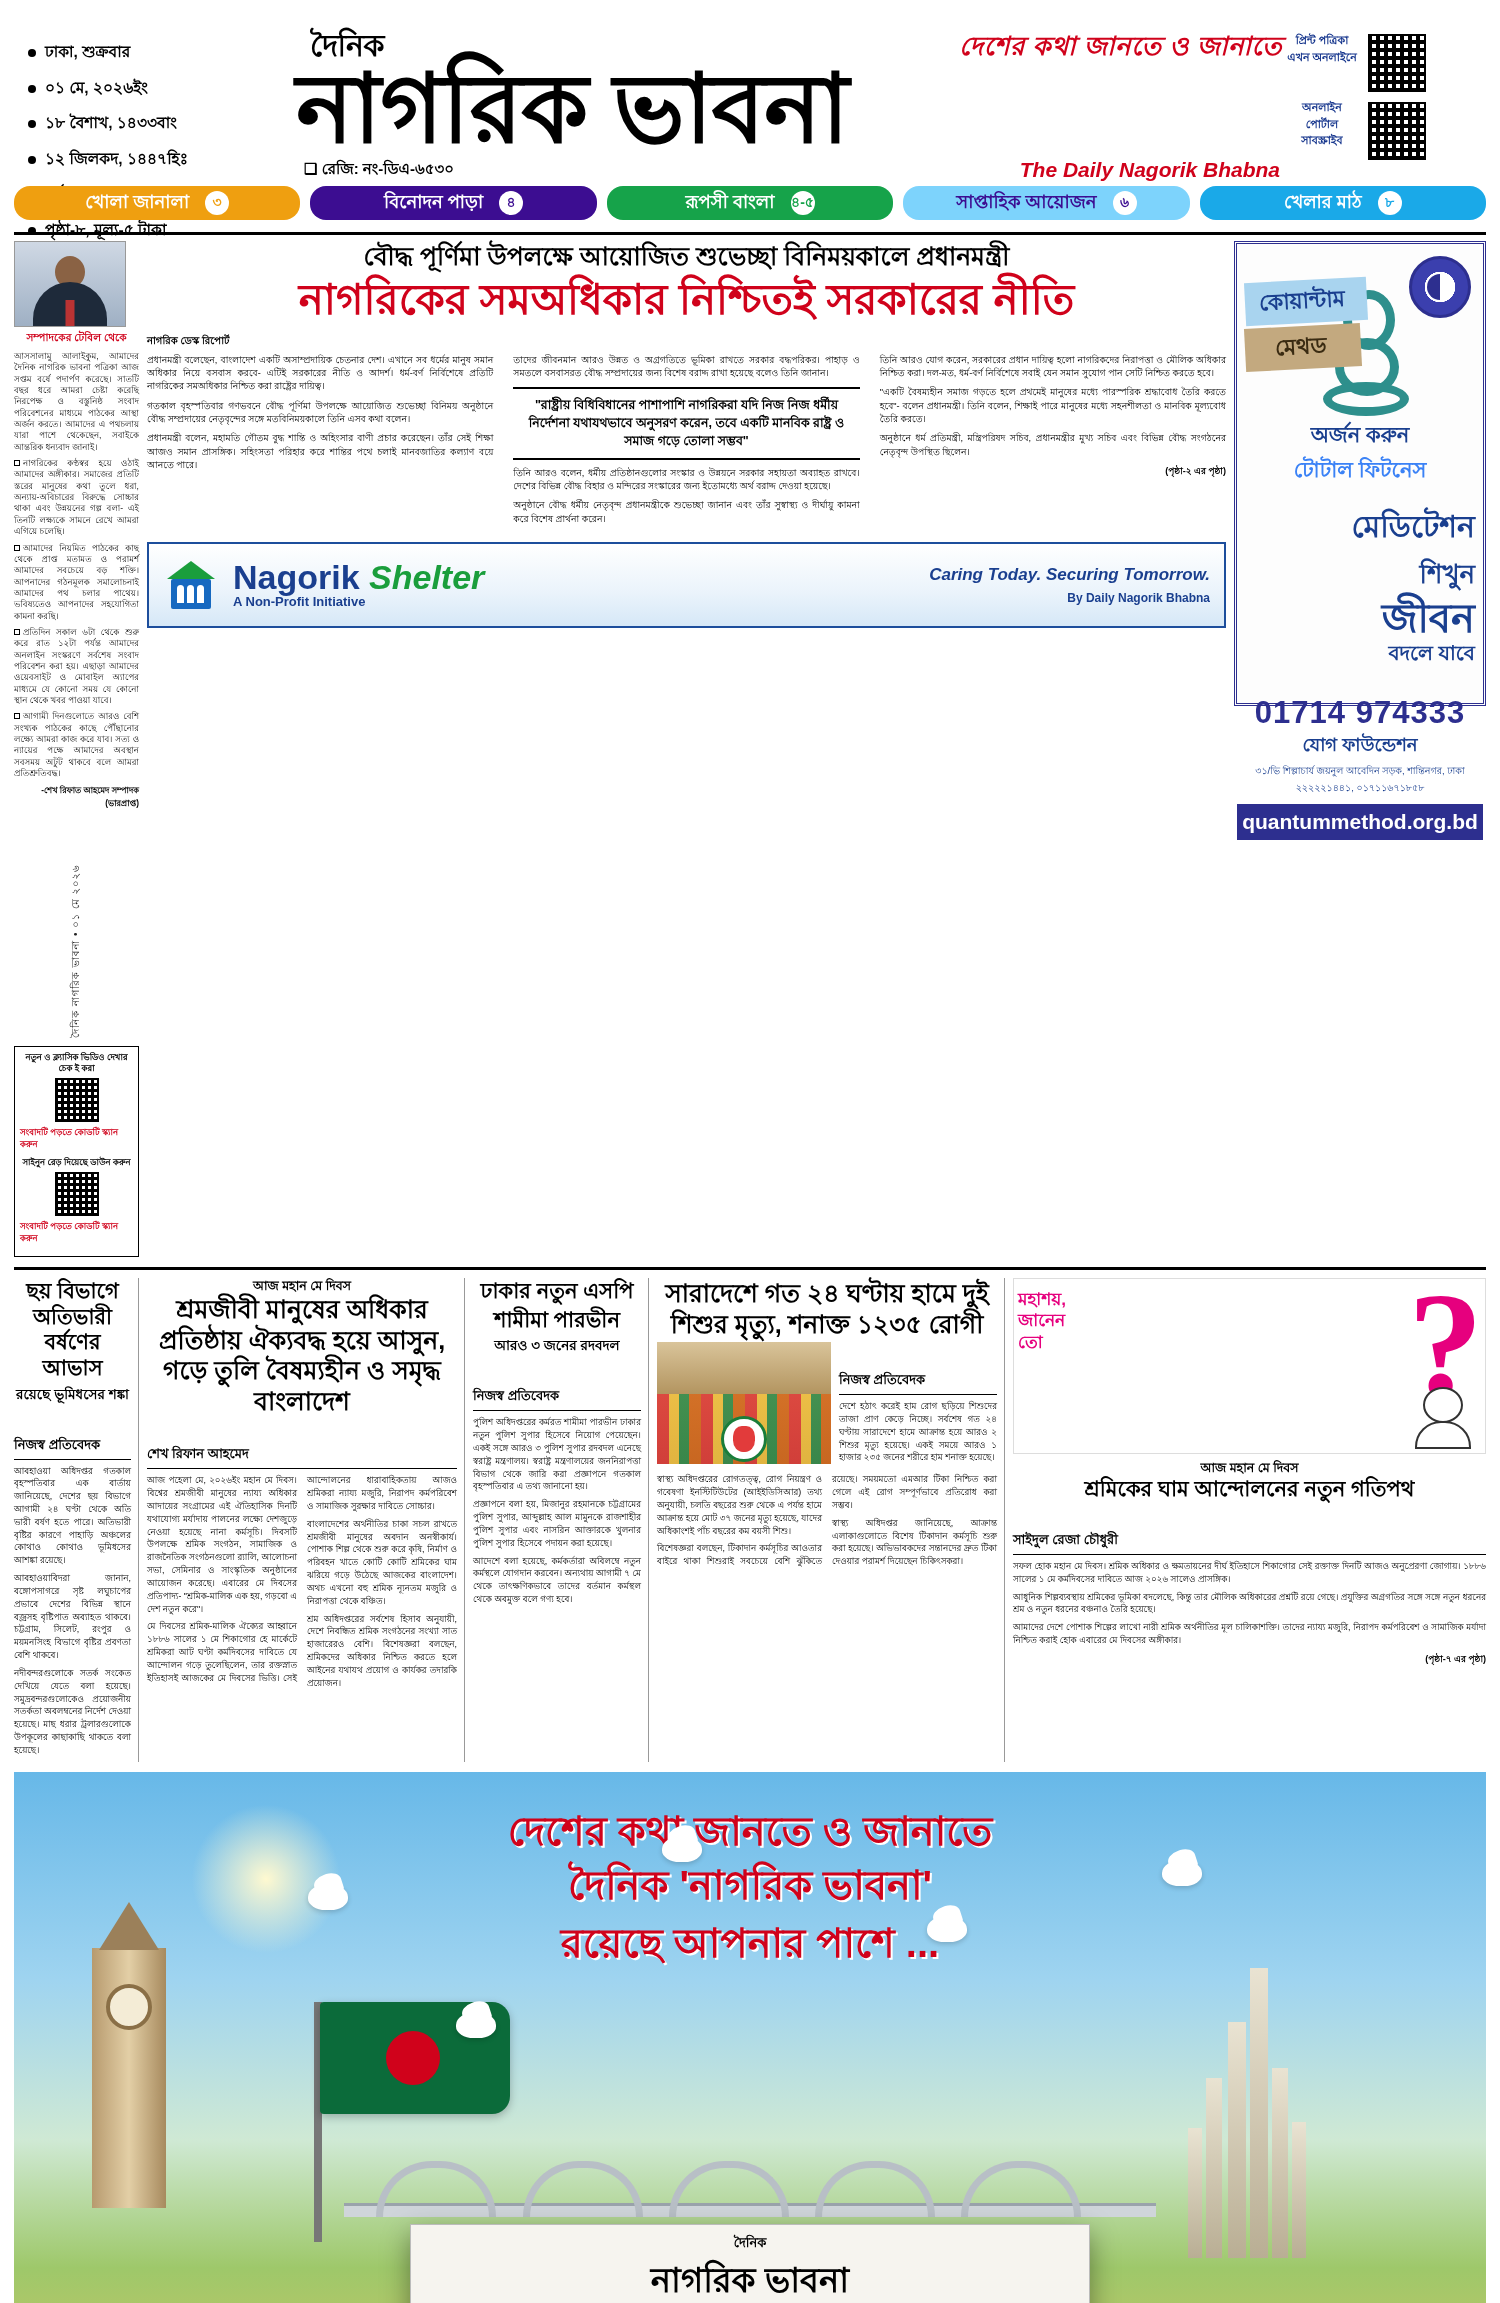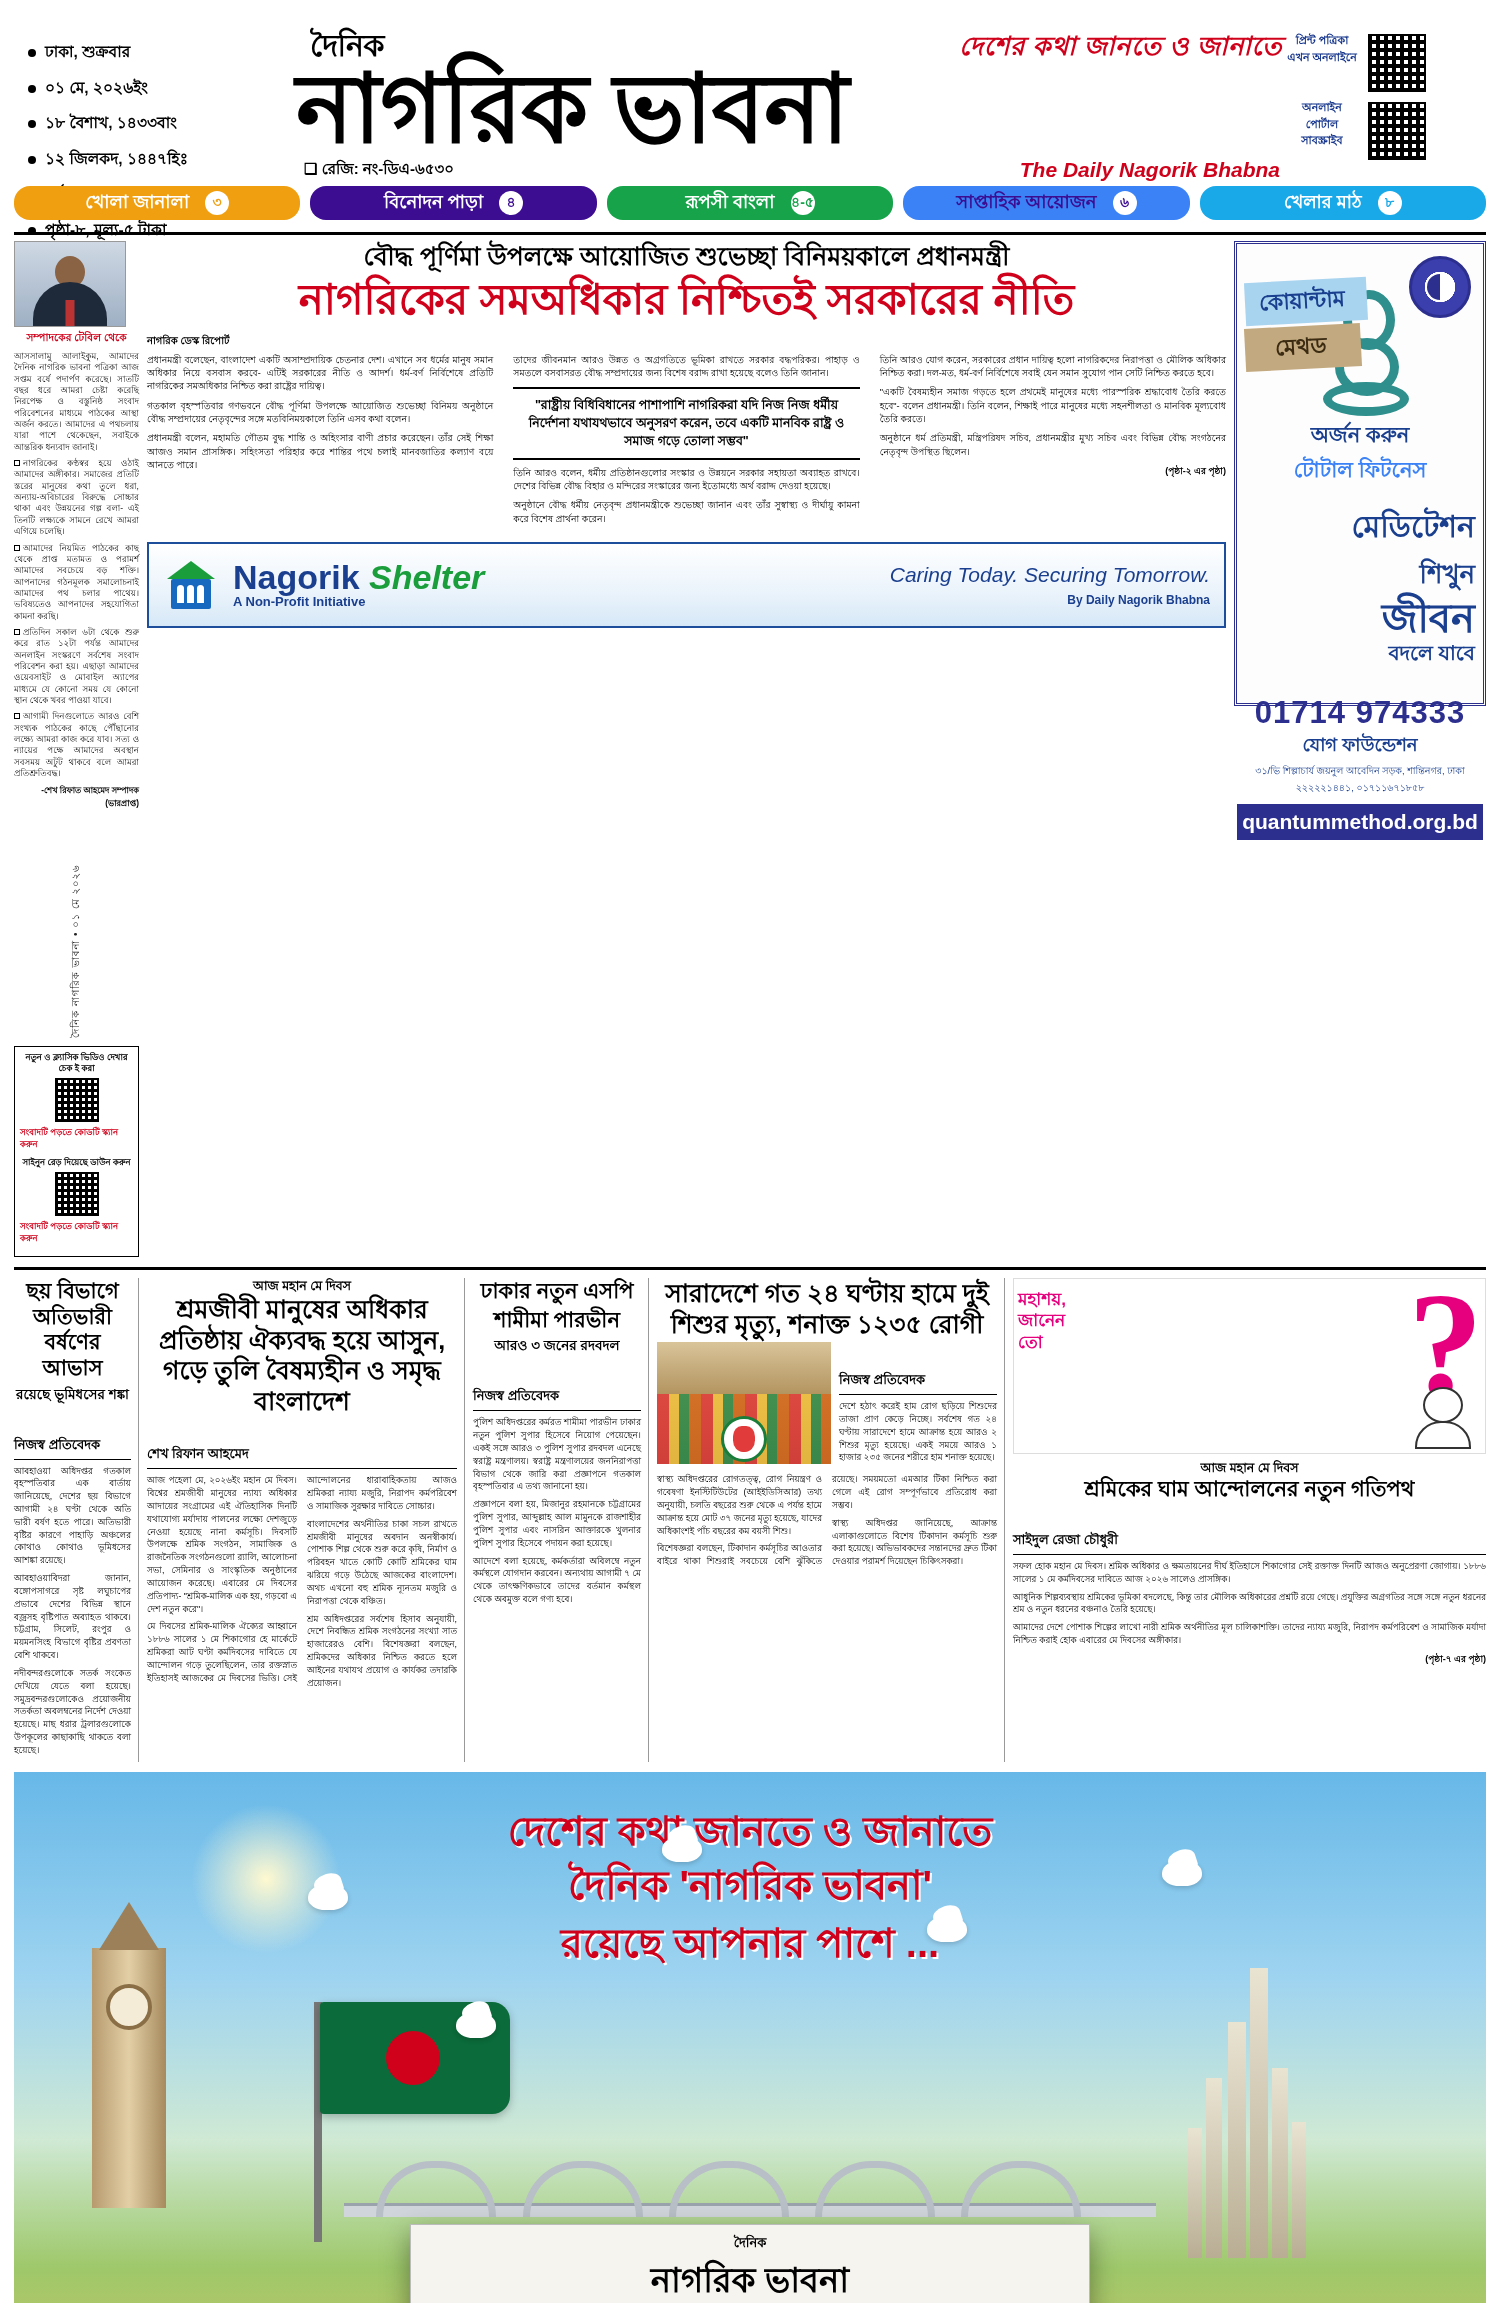--- a/index.html
+++ b/index.html
@@ -51,21 +51,21 @@
     justify-content: center; gap: 16px; color: #fff; font-size: 18px; font-weight: 700;
     position: relative; padding: 0 10px;
   }
   .navitem .numcircle {
     width: 24px; height: 24px; border-radius: 50%; background: #fff;
     display: flex; align-items: center; justify-content: center; font-size: 14px; font-weight: 700;
   }
   .nav-0 { background: #ef9f10; } .nav-0 .numcircle { color: #ef9f10; }
   .nav-1 { background: #3c0d91; } .nav-1 .numcircle { color: #3c0d91; }
   .nav-2 { background: #16a34a; } .nav-2 .numcircle { color: #16a34a; }
-  .nav-3 { background: #3b82f6; color: #3c0d91; } .nav-3 .numcircle { color: #3c0d91; }
+  .nav-3 { background: #7dd3fc; color: #3c0d91; } .nav-3 .numcircle { color: #3c0d91; }
   .nav-4 { background: #1aa9e8; } .nav-4 .numcircle { color: #1aa9e8; }
 
   .hrule { height: 3px; background: #000; margin: 2px 0 6px 0; }
 
   
   .content { display: flex; gap: 8px; }
   .col-left { width: 125px; flex: 0 0 125px; }
   .col-mid { flex: 1; }
   .col-right { width: 252px; flex: 0 0 252px; }
 
@@ -111,21 +111,21 @@
   }
   .shelter-logo { width: 56px; height: 52px; flex: 0 0 auto; position: relative; }
   .shelter-logo .roof { position:absolute; top:2px; left:4px; width:0;height:0;border-left:24px solid transparent;border-right:24px solid transparent;border-bottom:18px solid #1a9e3c; }
   .shelter-logo .walls { position:absolute; top:20px; left:8px; width:40px;height:30px;background:#1769c0;border-radius:2px; }
   .shelter-logo .fam { position:absolute; top:26px; left:14px; width:28px;height:18px; display:flex; gap:3px; }
   .shelter-logo .fam i { display:block; width:7px; height:18px; background:#fff; border-radius:4px 4px 0 0; }
   .shelter-name { font-size: 34px; font-weight: 800; color: #1a3f8f; line-height: 1; }
   .shelter-name em { color: #1a9e3c; font-style: italic; }
   .shelter-sub { font-size: 13px; font-weight: 700; color: #1a3f8f; }
   .shelter-right { margin-left: auto; text-align: right; }
-  .shelter-tag { font-size: 21px; font-weight: 400; color: #1a3f8f; font-style: italic; }
+  .shelter-tag { font-size: 17px; font-weight: 700; color: #1a3f8f; font-style: italic; }
   .shelter-by { font-size: 12px; font-weight: 700; color: #1a3f8f; margin-top: 6px; }
 
   
   .quantum {
     border: 3px double #2d2f8f; background: #fdfdfd; padding: 10px 8px 0 8px; position: relative; height: 465px;
   }
   .q-seal { position: absolute; right: 12px; top: 12px; width: 62px; height: 62px; border-radius: 50%;
     border: 3px solid #2d2f8f; background: radial-gradient(circle,#fff 38%,#3b3fae 39%, #3b3fae 100%); }
   .q-seal:after { content:""; position:absolute; left:50%; top:50%; transform: translate(-50%,-50%); width:26px;height:26px;border-radius:50%;
     background: linear-gradient(90deg,#2d2f8f 50%, #fff 50%); }

